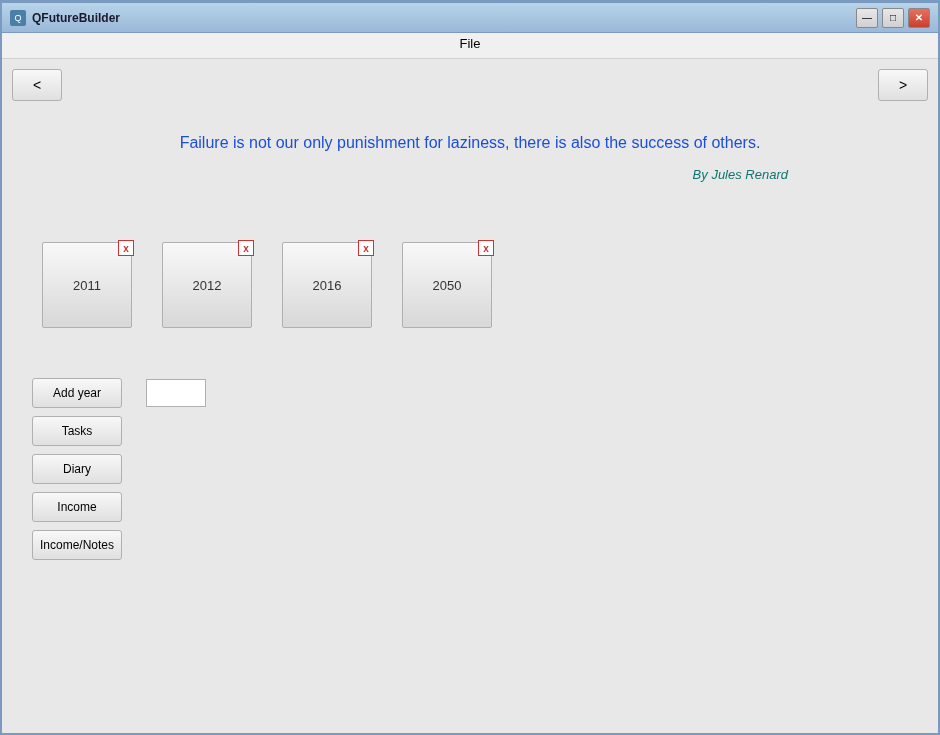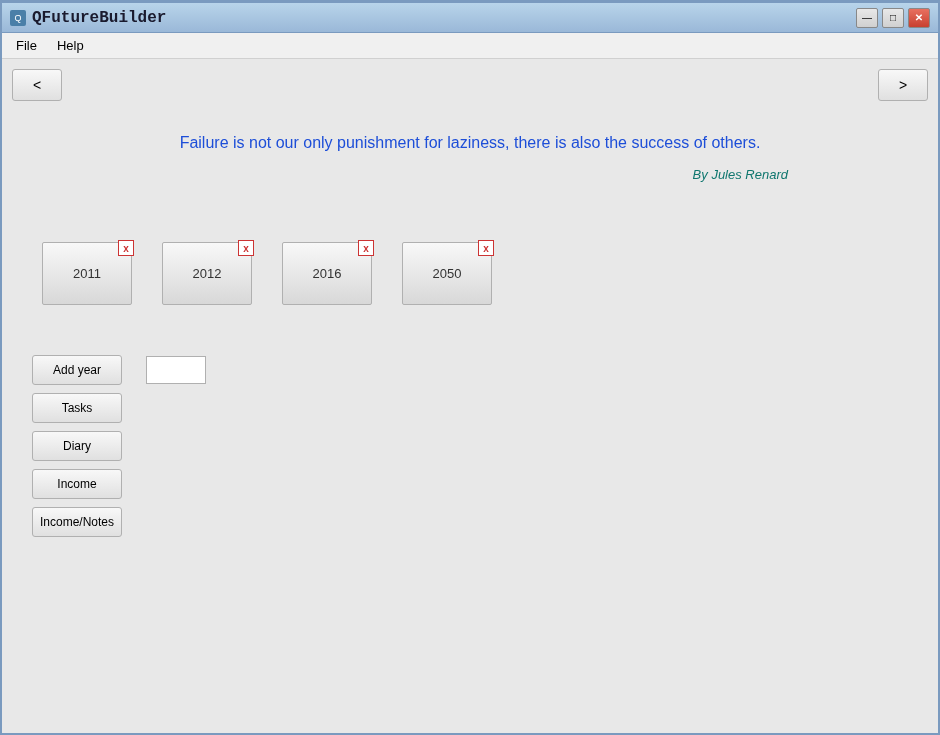--- a/index.html
+++ b/index.html
@@ -48,24 +48,23 @@
       background: #4a7fa8;
       border-radius: 2px;
       display: flex;
       align-items: center;
       justify-content: center;
       color: white;
       font-size: 9px;
     }
 
     .title-bar-text {
-      font-size: 16px;
+      font-size: 12px;
       font-weight: bold;
       color: #1a1a2e;
-      font-family: Liberation Mono, monospace;
     }
 
     .title-bar-controls {
       display: flex;
       gap: 4px;
     }
 
     .title-btn {
       width: 22px;
       height: 20px;
@@ -85,20 +84,21 @@
       font-weight: bold;
     }
 
     .menu-bar {
       background: #f0f0f0;
       height: 26px;
       display: flex;
       align-items: center;
       padding: 0 4px;
       border-bottom: 1px solid #d0d0d0;
+      flex-direction: column;
     }
 
     .menu-item {
       padding: 3px 10px;
       cursor: pointer;
       font-size: 13px;
       border-radius: 2px;
     }
 
     .main-content {
@@ -177,21 +177,21 @@
       font-weight: bold;
       cursor: pointer;
       display: flex;
       align-items: center;
       justify-content: center;
       z-index: 10;
     }
 
     .year-card {
       width: 90px;
-      height: 63px;
+      height: 86px;
       border: 1px solid #b0b0b0;
       background: linear-gradient(to bottom, #f8f8f8, #d8d8d8);
       display: flex;
       align-items: center;
       justify-content: center;
       font-size: 13px;
       color: #333;
       cursor: pointer;
       border-radius: 2px;
     }

